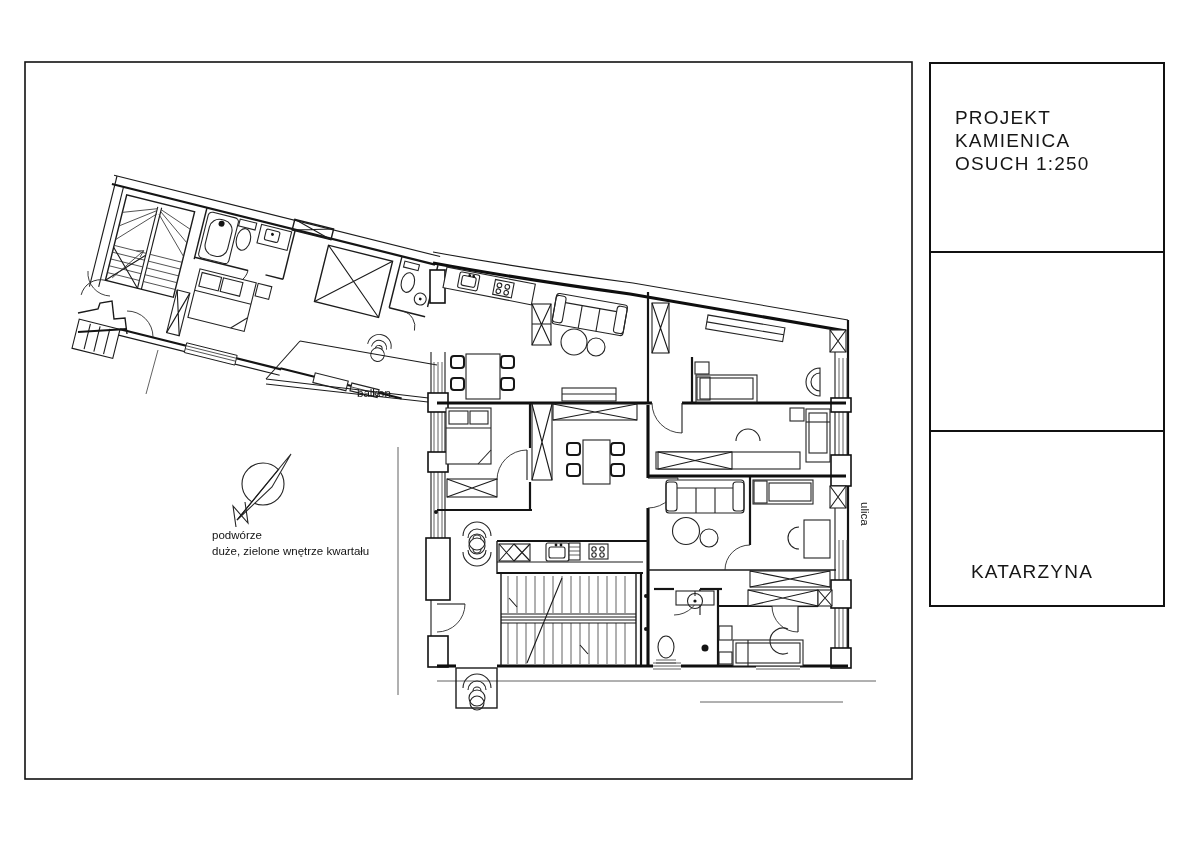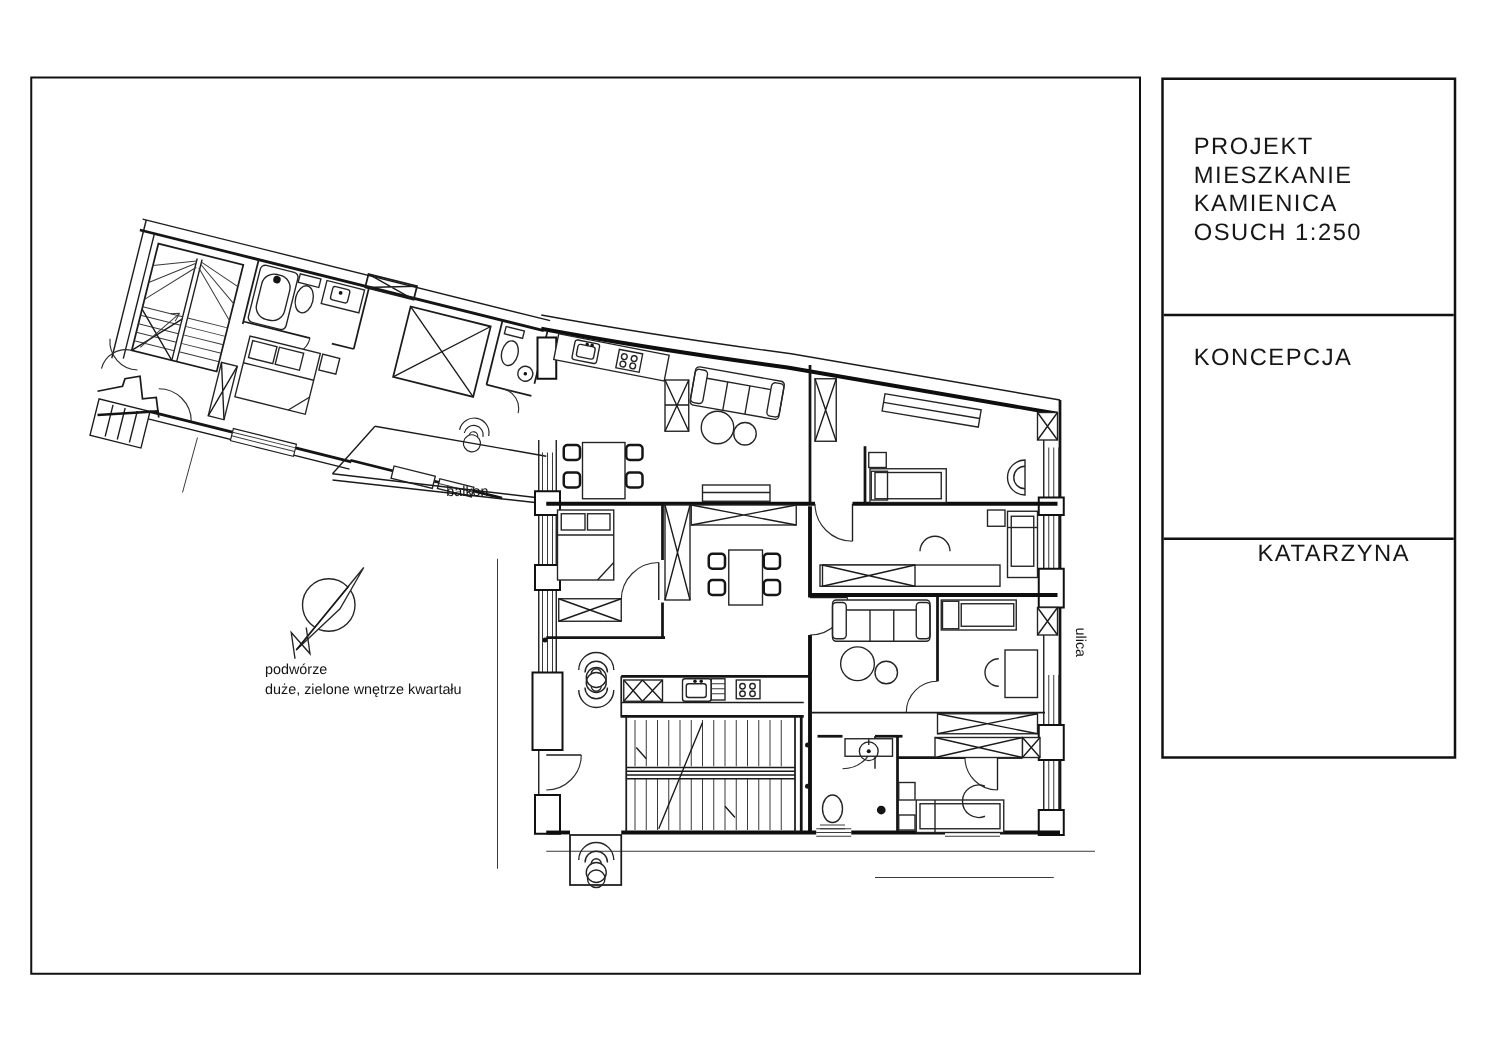--- a/index.html
+++ b/index.html
@@ -18,21 +18,21 @@
   .arc{stroke:#2c2c2c;fill:none;stroke-width:.9;}
   .dot{fill:#141414;stroke:none;}
   .pier{fill:#ffffff;stroke:#111;stroke-width:1.6;}
   .lbl{font-family:"Liberation Sans",sans-serif;font-size:11.5px;fill:#141414;}
   
   .titleblock{position:absolute;left:929px;top:62px;width:236px;height:545px;
               border:2px solid #111;box-sizing:border-box;display:flex;flex-direction:column;}
   .tb-sec{box-sizing:border-box;padding-left:24px;letter-spacing:1.2px;}
   .tb-sec1{height:189px;border-bottom:2px solid #111;padding-top:42px;}
   .tb-sec2{height:179px;border-bottom:2px solid #111;padding-top:22px;}
-  .tb-sec3{flex:1;display:flex;flex-direction:row;justify-content:center;padding-bottom:22px;margin-left:16px;}
+  .tb-sec3{flex:1;display:flex;flex-direction:column;justify-content:flex-end;padding-bottom:22px;margin-left:16px;}
   .tb-line{font-size:19px;line-height:23px;white-space:pre;}
 </style>
 </head>
 <body>
 
 <div class="screen">
 
 <svg width="1191" height="842" viewBox="0 0 1191 842">
 
   <defs>
@@ -486,25 +486,23 @@
 
   <text class="lbl" x="357" y="397">balkon</text>
   <text class="lbl" x="212" y="539">podwórze</text>
   <text class="lbl" x="212" y="555">duże, zielone wnętrze kwartału</text>
   <text class="lbl" transform="rotate(90,861,502)" x="861" y="502">ulica</text>
 </svg>
 
 <div class="titleblock">
   <div class="tb-sec tb-sec1">
     <div class="tb-line">PROJEKT</div>
-    <div class="tb-line">MIESZKANIE</div>
     <div class="tb-line">KAMIENICA</div>
     <div class="tb-line">OSUCH 1:250</div>
   </div>
   <div class="tb-sec tb-sec2">
-    <div class="tb-line">KONCEPCJA</div>
   </div>
   <div class="tb-sec tb-sec3">
     <div class="tb-line">KATARZYNA</div>
   </div>
 </div>
 
 </div>
 
 </body></html>

